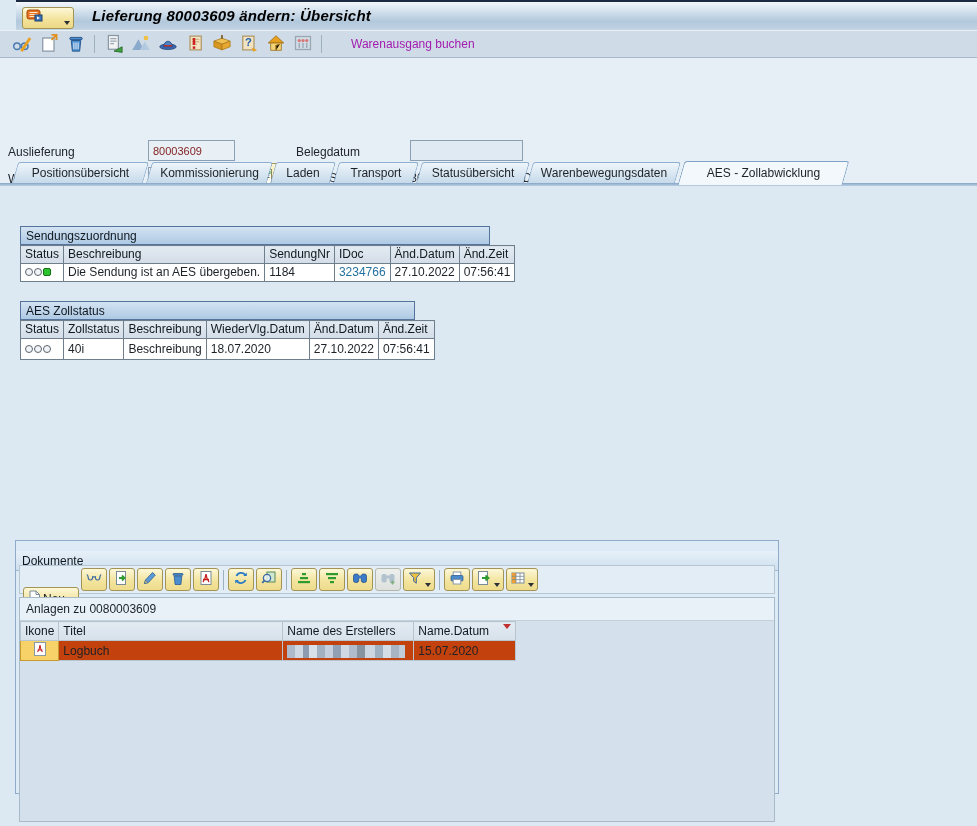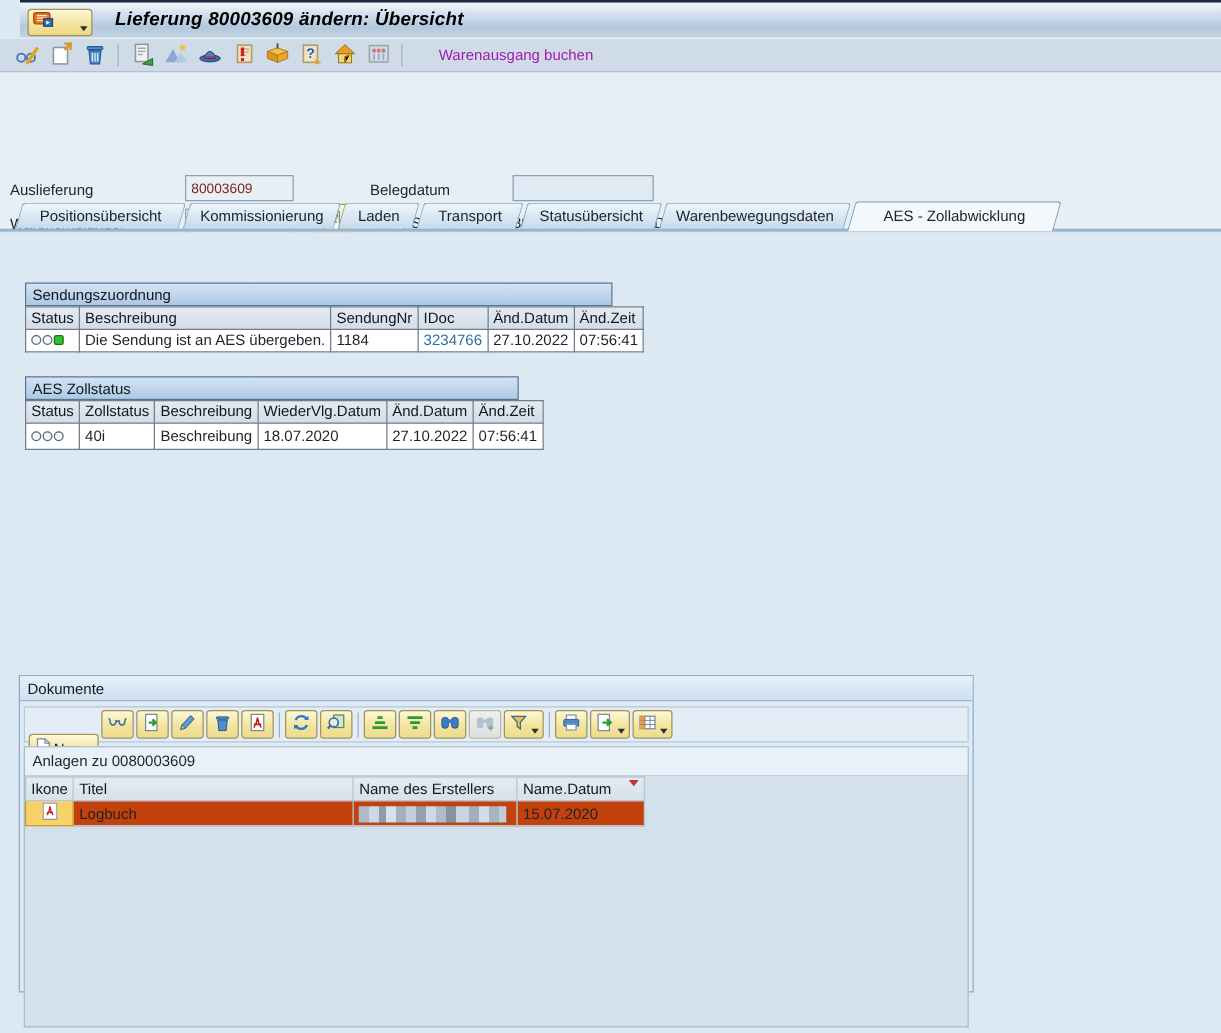--- a/index.html
+++ b/index.html
@@ -43,21 +43,21 @@
   table.sapgrid{border-collapse:collapse;background:#fff;}
   table.sapgrid th,table.sapgrid td{border:1px solid #6f7e8c;padding:1px 4px 2px 4px;font-weight:normal;text-align:left;font-size:12px;white-space:nowrap;}
   table.sapgrid th{background:linear-gradient(#e3eaf1,#d3dde8);color:#10181f;margin-top:12px;}
   .tl{display:inline-flex;align-items:center;gap:1px;}
   .tl i{display:inline-block;width:8px;height:8px;border:1px solid #5a646e;border-radius:50%;background:#f2f5f8;box-sizing:border-box;}
   .tl i.g{border-radius:2px;background:#2ec22e;border-color:#157015;}
   .idoc-link{color:#2572a0;cursor:pointer;}
 
   
   #dok-box{left:15px;top:540px;width:764px;height:254px;background:#dcebf5;border:1px solid #8fabc9;box-sizing:border-box;}
-  #dok-title{height:19px;background:linear-gradient(#e6f0f8,#cfe0ef);border-bottom:1px solid #9fb8cf;display:flex;align-items:center;padding-left:6px;color:#10181f;}
+  #dok-title{height:19px;background:linear-gradient(#e6f0f8,#cfe0ef);border-bottom:1px solid #9fb8cf;display:flex;align-items:center;padding-left:6px;color:#10181f;margin-top:10px;}
   #dok-toolbar{position:absolute;left:3px;top:24px;width:756px;height:29px;background:#e3edf5;border:1px solid #b6c6d3;box-sizing:border-box;display:flex;align-items:center;padding-left:3px;}
   .ybtn{height:23px;min-width:26px;background:linear-gradient(#fdf8d8,#f3e49e 55%,#eedc8c);border:1px solid #a39354;border-radius:3px;display:flex;align-items:center;justify-content:center;gap:2px;padding:0 2px;box-sizing:border-box;margin-right:2px;}
   .ybtn.disabled{background:linear-gradient(#eef0ee,#dde0dd);border-color:#b2b8ae;}
   .ysep{width:1px;height:20px;background:#9fb0be;margin:0 4px 0 2px;}
   .dd-tri{width:0;height:0;border-left:3.5px solid transparent;border-right:3.5px solid transparent;border-top:4px solid #2a3036;align-self:flex-end;margin-bottom:3px;}
   #dok-panel{position:absolute;left:3px;top:56px;width:756px;height:225px;background:#d4e1ec;border:1px solid #a9bac8;box-sizing:border-box;}
   #anlagen-row{height:22px;background:#e8f1f8;border-bottom:1px solid #c2d0dc;display:flex;align-items:center;padding-left:6px;}
   table.dokgrid{border-collapse:collapse;}
   table.dokgrid th,table.dokgrid td{border:1px solid #b7c5d1;padding:1px 4px;font-weight:normal;text-align:left;font-size:12px;white-space:nowrap;height:16px;}
   table.dokgrid th{background:linear-gradient(#e3ebf2,#d6e1ea);color:#10181f;}

